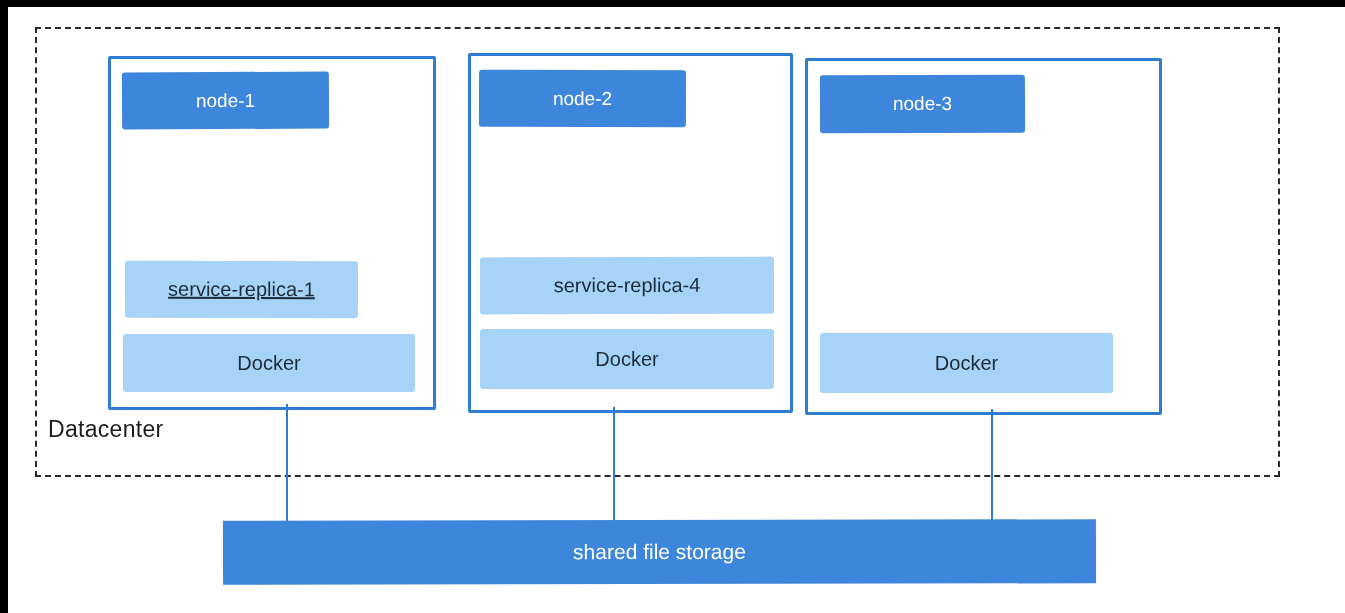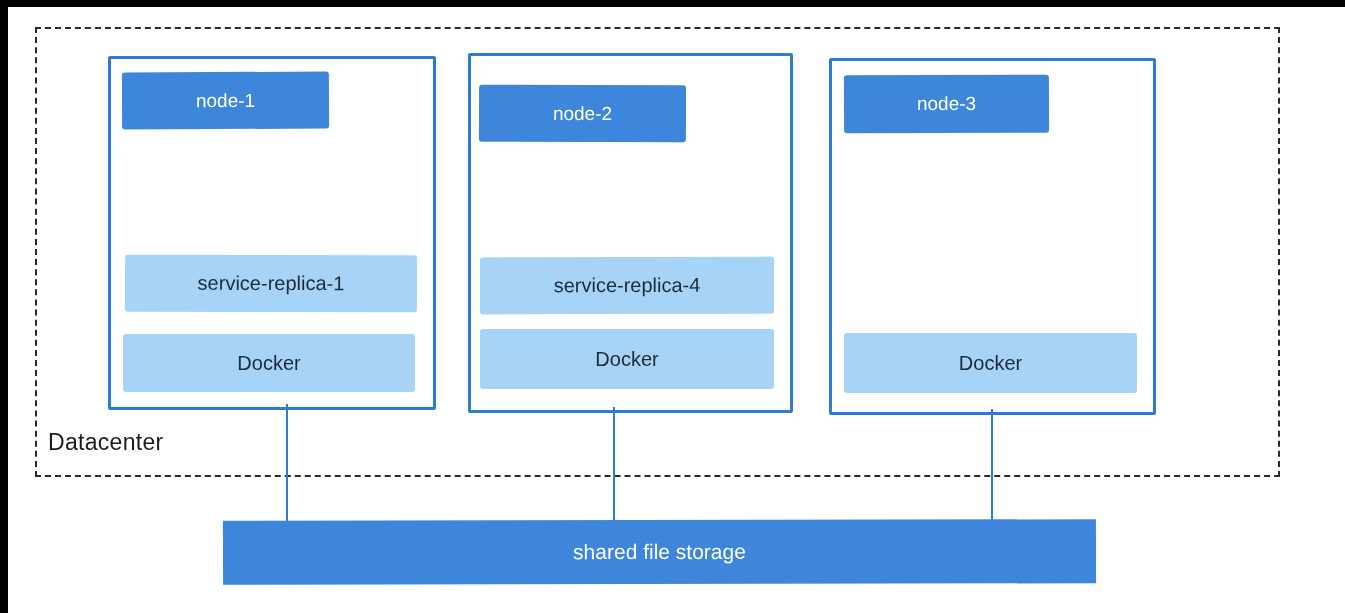--- a/index.html
+++ b/index.html
@@ -28,60 +28,60 @@
     background: #000000;
   }
   .datacenter {
     position: absolute;
     left: 35px; top: 27px;
     width: 1241px; height: 446px;
     border: 2px dashed #2a2a2a;
   }
   .datacenter-label {
     position: absolute;
-    left: 48px; top: 429px;
+    left: 48px; top: 416px;
     font-size: 23px;
     color: #1c1c1c;
     letter-spacing: 0.3px;
   }
   .node {
     position: absolute;
     background: #ffffff;
     border: 3px solid #2e7dd2;
     border-radius: 2px;
   }
   .node-1 { left: 108px; top: 56px;  width: 322px; height: 348px; }
   .node-2 { left: 468px; top: 53px;  width: 319px; height: 354px; }
-  .node-3 { left: 829px; top: 58px;  width: 321px; height: 351px; }
+  .node-3 { left: 805px; top: 58px;  width: 321px; height: 351px; padding-left: 30px; }
 
   .node-header {
     position: absolute;
     background: #3d86dc;
     color: #ffffff;
     font-size: 19px;
     display: flex;
     align-items: center;
     justify-content: center;
     border-radius: 3px;
   }
   .node-1 .node-header { left: 11px; top: 13px; width: 207px; height: 57px; transform: rotate(-0.25deg); }
-  .node-2 .node-header { left: 8px;  top: 29px; width: 207px; height: 57px; transform: rotate(0.2deg); }
+  .node-2 .node-header { left: 8px;  top: 14px; width: 207px; height: 57px; transform: rotate(0.2deg); }
   .node-3 .node-header { left: 12px; top: 14px; width: 205px; height: 58px; transform: rotate(-0.2deg); }
 
   .inner-bar {
     position: absolute;
     background: #a7d3f7;
     color: #1c2b3a;
     font-size: 20px;
     display: flex;
     align-items: center;
     justify-content: center;
     border-radius: 3px;
   }
-  .node-1 .service-bar { left: 14px; top: 196px; width: 292px; height: 57px; transform: rotate(0.15deg); }
+  .node-1 .service-bar { left: 14px; top: 202px; width: 233px; height: 57px; transform: rotate(0.15deg); text-decoration: underline; }
   .node-1 .docker-bar  { left: 12px; top: 275px; width: 292px; height: 58px; }
   .node-2 .service-bar { left: 9px;  top: 201px; width: 294px; height: 57px; transform: rotate(-0.15deg); }
   .node-2 .docker-bar  { left: 9px;  top: 273px; width: 294px; height: 60px; }
   .node-3 .service-bar { left: 12px; top: 206px; width: 293px; height: 53px; transform: rotate(0.15deg); }
   .node-3 .docker-bar  { left: 12px; top: 272px; width: 293px; height: 60px; }
 
   .connector {
     position: absolute;
     width: 2px;
     background: #2e7dd1;

